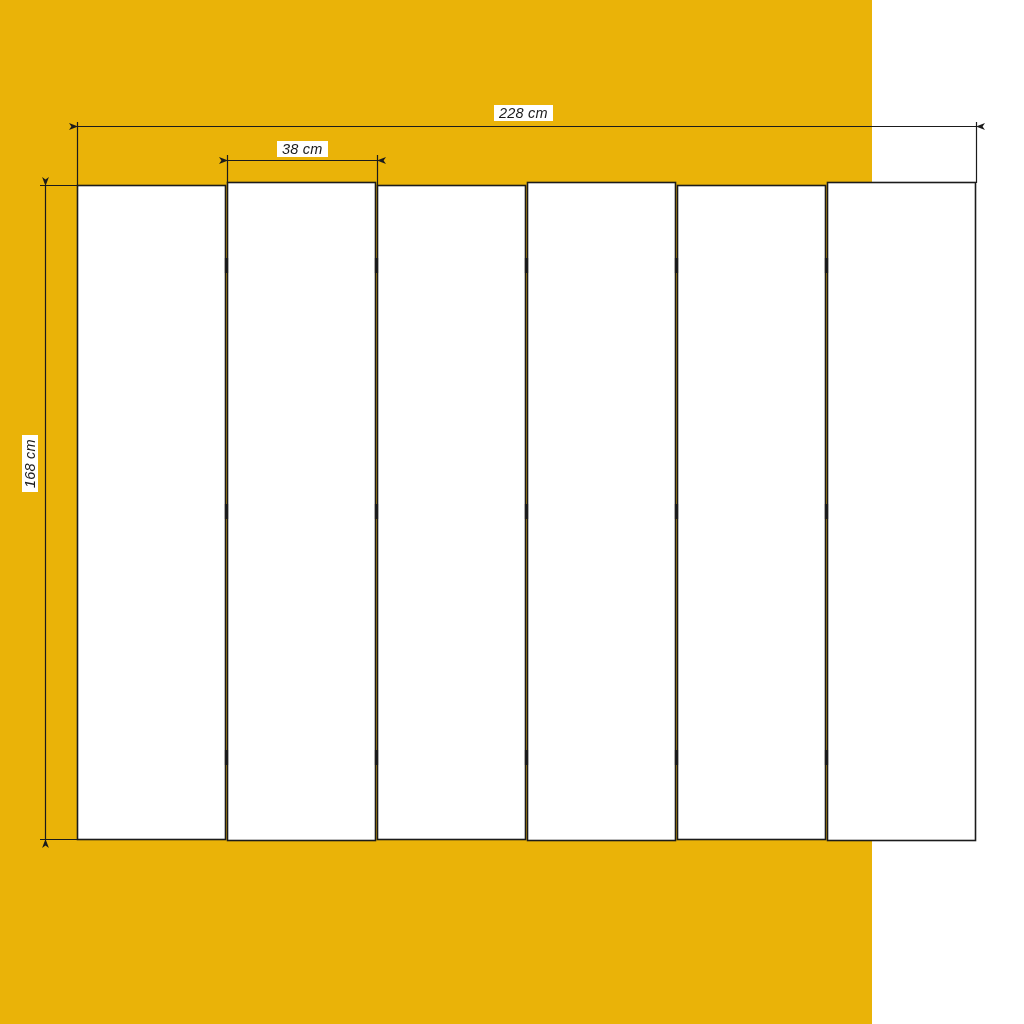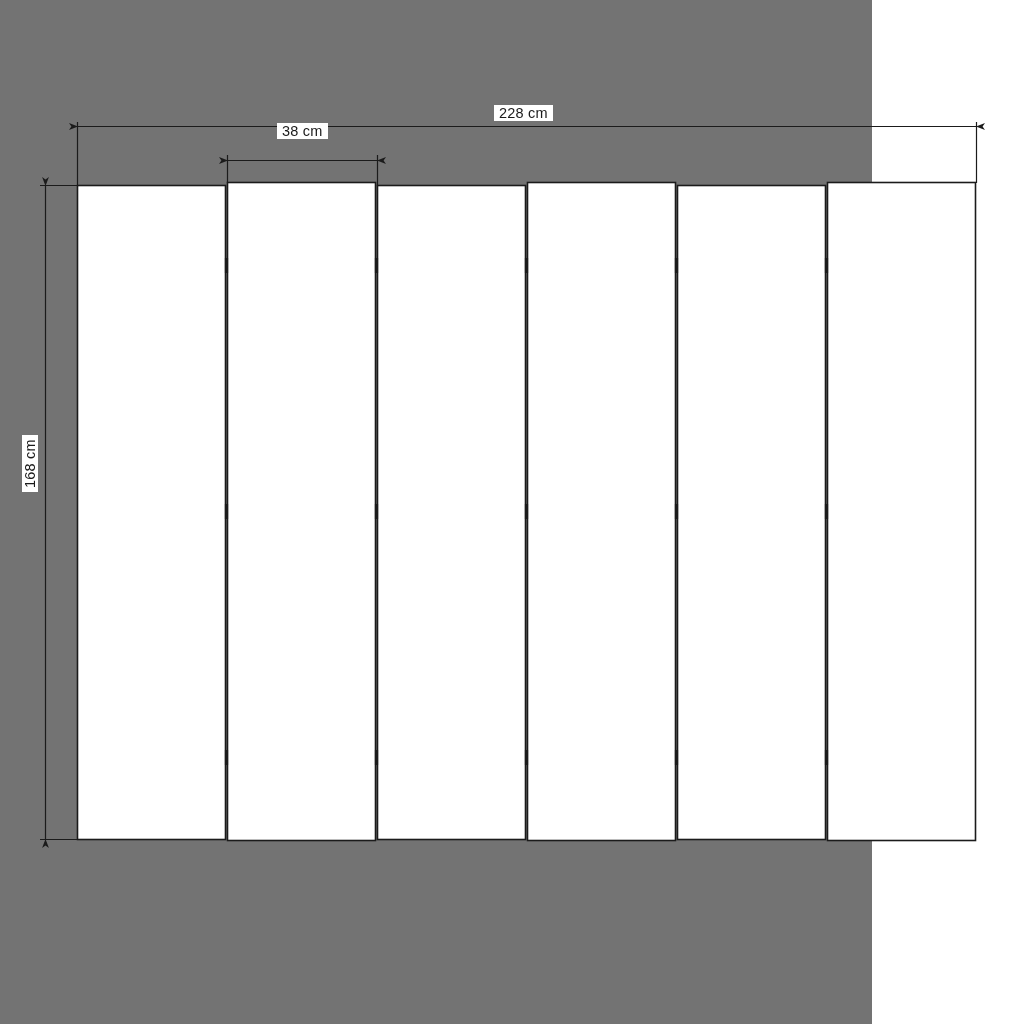--- a/index.html
+++ b/index.html
@@ -10,21 +10,22 @@
   body {
     width: 1024px;
     height: 1024px;
     font-family: "Liberation Sans", sans-serif;
     overflow: hidden;
   }
   #stage {
     position: relative;
     width: 872px;
     height: 1024px;
-    background: #737373;
+    background: #eab308;
+    font-style: italic;
   }
   svg.diagram {
     position: absolute;
     left: 0;
     top: 0;
     width: 1024px;
     height: 1024px;
     display: block;
   }
   .dim-label {
@@ -36,21 +37,21 @@
     white-space: nowrap;
     background: #ffffff;
     padding: 0 5px;
   }
   #label-total {
     left: 494px;
     top: 105px;
   }
   #label-panel {
     left: 277px;
-    top: 123px;
+    top: 141px;
   }
   #label-height {
     left: 22px;
     top: 492px;
     transform: rotate(-90deg);
     transform-origin: left top;
     padding: 0 4px;
   }
 </style>
 </head>

